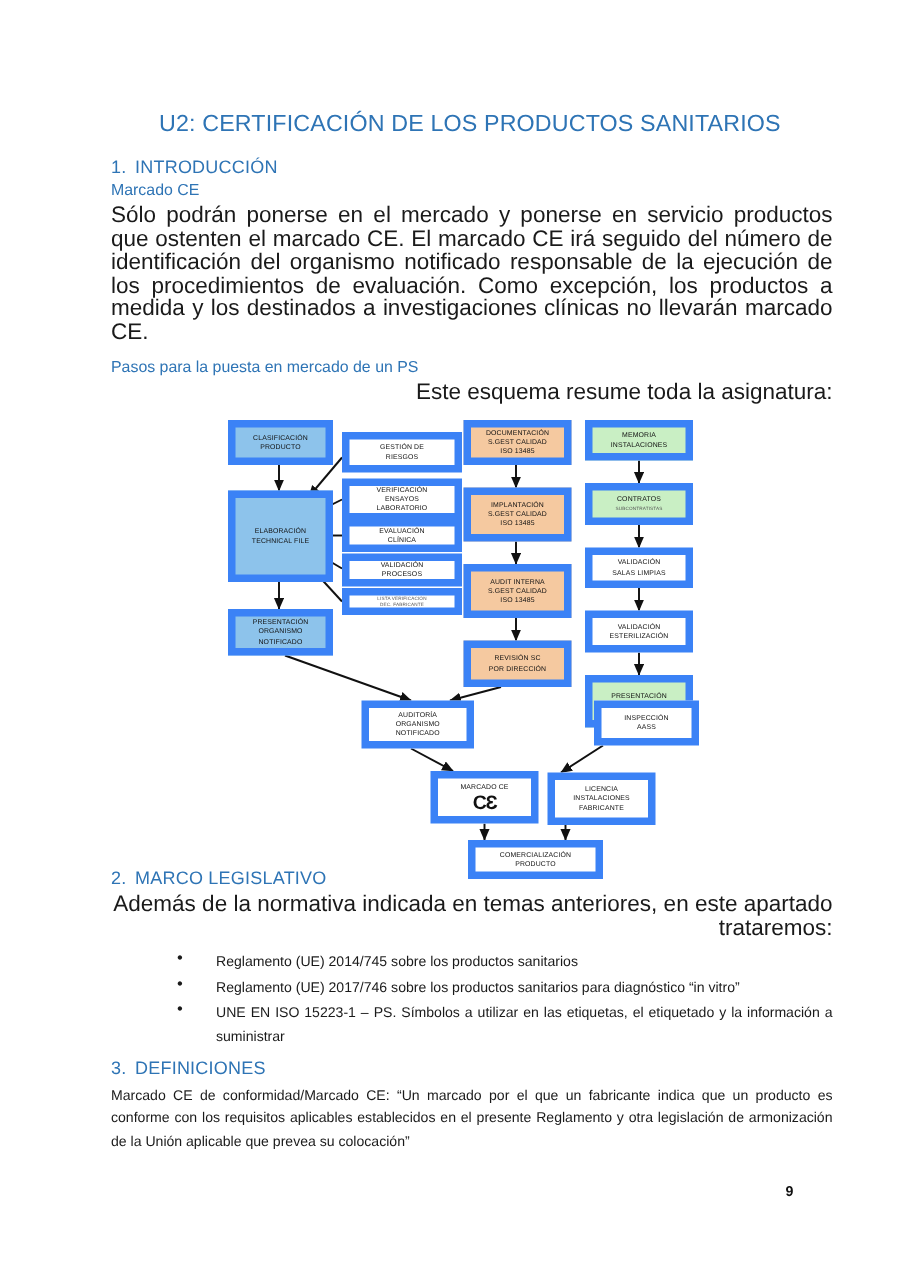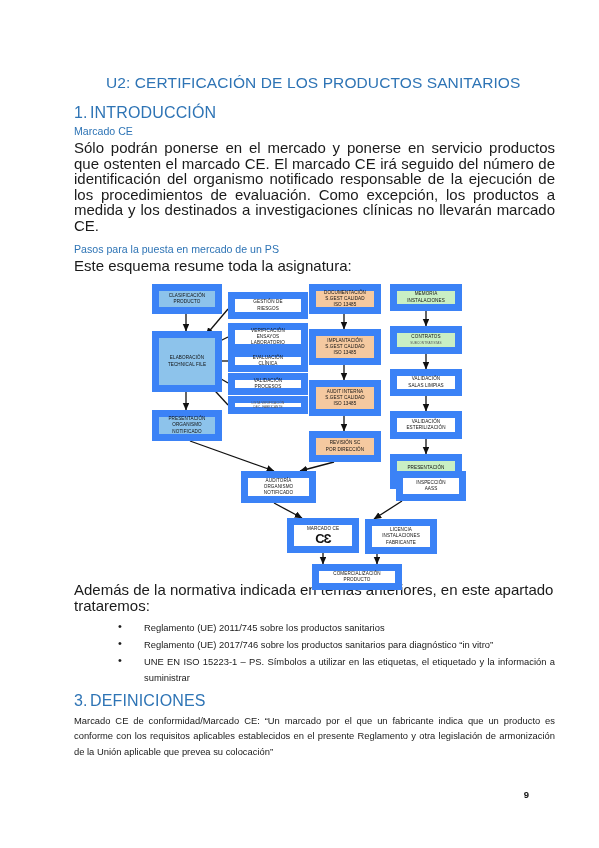--- a/index.html
+++ b/index.html
@@ -24,40 +24,40 @@
   .doc-title {
     color: #2E74B5;
     font-size: 15.5px;
     font-weight: 400;
     letter-spacing: .1px;
     margin: 14px 0 12px 32px;
     white-space: nowrap;
   }
   .h2 {
     color: #2E74B5;
-    font-size: 16px;
+    font-size: 12px;
     font-weight: 400;
     margin: 0 0 3px 0;
     letter-spacing: .15px;
   }
   .h2 .num { display:inline-block; width: 16px; }
   .h3 {
     color: #2E74B5;
     font-size: 10.6px;
     font-weight: 400;
     margin: 2px 0 3px 0;
   }
   p.body {
     font-size: 15px;
     line-height: 15.6px;
     margin: 0 0 2px 0;
     text-align: justify;
     color: #1a1a1a;
   }
-  p.body.nojust { text-align: left; }
+  p.body.nojust { text-align: right; }
   .gap { height: 9px; }
   .gap-sm { height: 5px; }
   ul.bullets {
     margin: 7px 0 6px 0;
     padding-left: 44px;
     list-style: none;
   }
   ul.bullets li {
     font-size: 9.4px;
     line-height: 15.8px;
@@ -84,21 +84,21 @@
 
   
   .diagram-wrap {
     position: relative;
     width: 455px;
     height: 290px;
     margin: 6px 0 4px 60px;
   }
   .dbox {
     position: absolute;
-    border: 7px solid #3b82f6;
+    border: 5px solid #3b82f6;
     display: flex;
     align-items: center;
     justify-content: center;
     text-align: center;
     font-size: 4.6px;
     line-height: 6.4px;
     letter-spacing: .1px;
     color: #111;
     padding: 1px;
     background: #ffffff;
@@ -256,23 +256,26 @@
     <div class="dbox fill-white" style="left:231px; top:240px; width:72px; height:35px;">
       <span>LICENCIA<br>INSTALACIONES<br>FABRICANTE</span>
     </div>
     <div class="dbox fill-white" style="left:178px; top:285px; width:90px; height:26px;">
       <span>COMERCIALIZACIÓN<br>PRODUCTO</span>
     </div>
   </div>
 
   <div class="gap"></div>
 
+  <div class="h2">
+    <span class="num">2.</span><span>MARCO LEGISLATIVO</span>
+  </div>
   <p class="body nojust">Además de la normativa indicada en temas anteriores, en este apartado trataremos:</p>
   <ul class="bullets">
-    <li>Reglamento (UE) 2011/745 sobre los productos sanitarios</li>
+    <li>Reglamento (UE) 2014/745 sobre los productos sanitarios</li>
     <li>Reglamento (UE) 2017/746 sobre los productos sanitarios para diagnóstico “in vitro”</li>
     <li>UNE EN ISO 15223-1 – PS. Símbolos a utilizar en las etiquetas, el etiquetado y la información a suministrar</li>
   </ul>
 
   <div class="h2">
     <span class="num">3.</span><span>DEFINICIONES</span>
   </div>
   <p class="defn">
     <b>Marcado CE de conformidad/Marcado CE</b><span>: “Un marcado por el que un fabricante indica que un producto es conforme con los requisitos aplicables establecidos en el presente Reglamento y otra legislación de armonización de la Unión aplicable que prevea su colocación”</span>
   </p>

